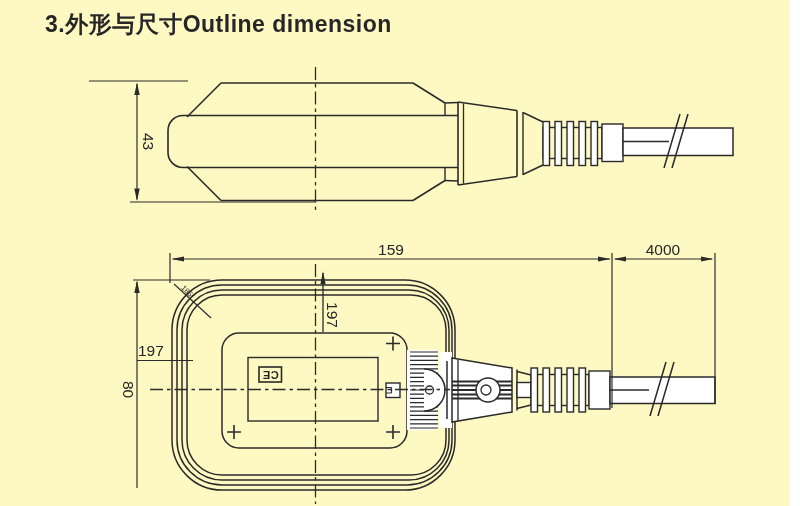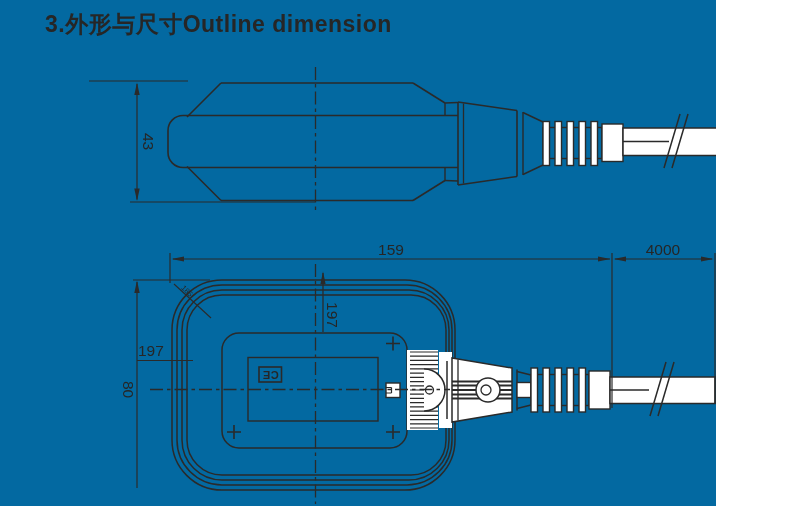--- a/index.html
+++ b/index.html
@@ -1,16 +1,16 @@
 <!DOCTYPE html>
 <html><head>
 <meta charset="utf-8">
 <style>
   html,body{margin:0;padding:0;background:#fff;}
-  .page{position:relative;width:716px;height:506px;background:#0369a1;overflow:hidden;
+  .page{position:relative;width:789px;height:506px;background:#fef9c3;overflow:hidden;
         font-family:"Liberation Sans", sans-serif;}
   svg{position:absolute;left:0;top:0;}
   svg text{fill:#262626;font-family:"Liberation Sans", sans-serif;}
   .ttl{font-size:23px;font-weight:600;letter-spacing:.5px;}
   .dim{font-size:15.5px;}
   .tiny{font-size:7.5px;}
   .ce{font-size:11px;font-weight:bold;letter-spacing:.5px;}
 </style>
 </head>
 <body>

